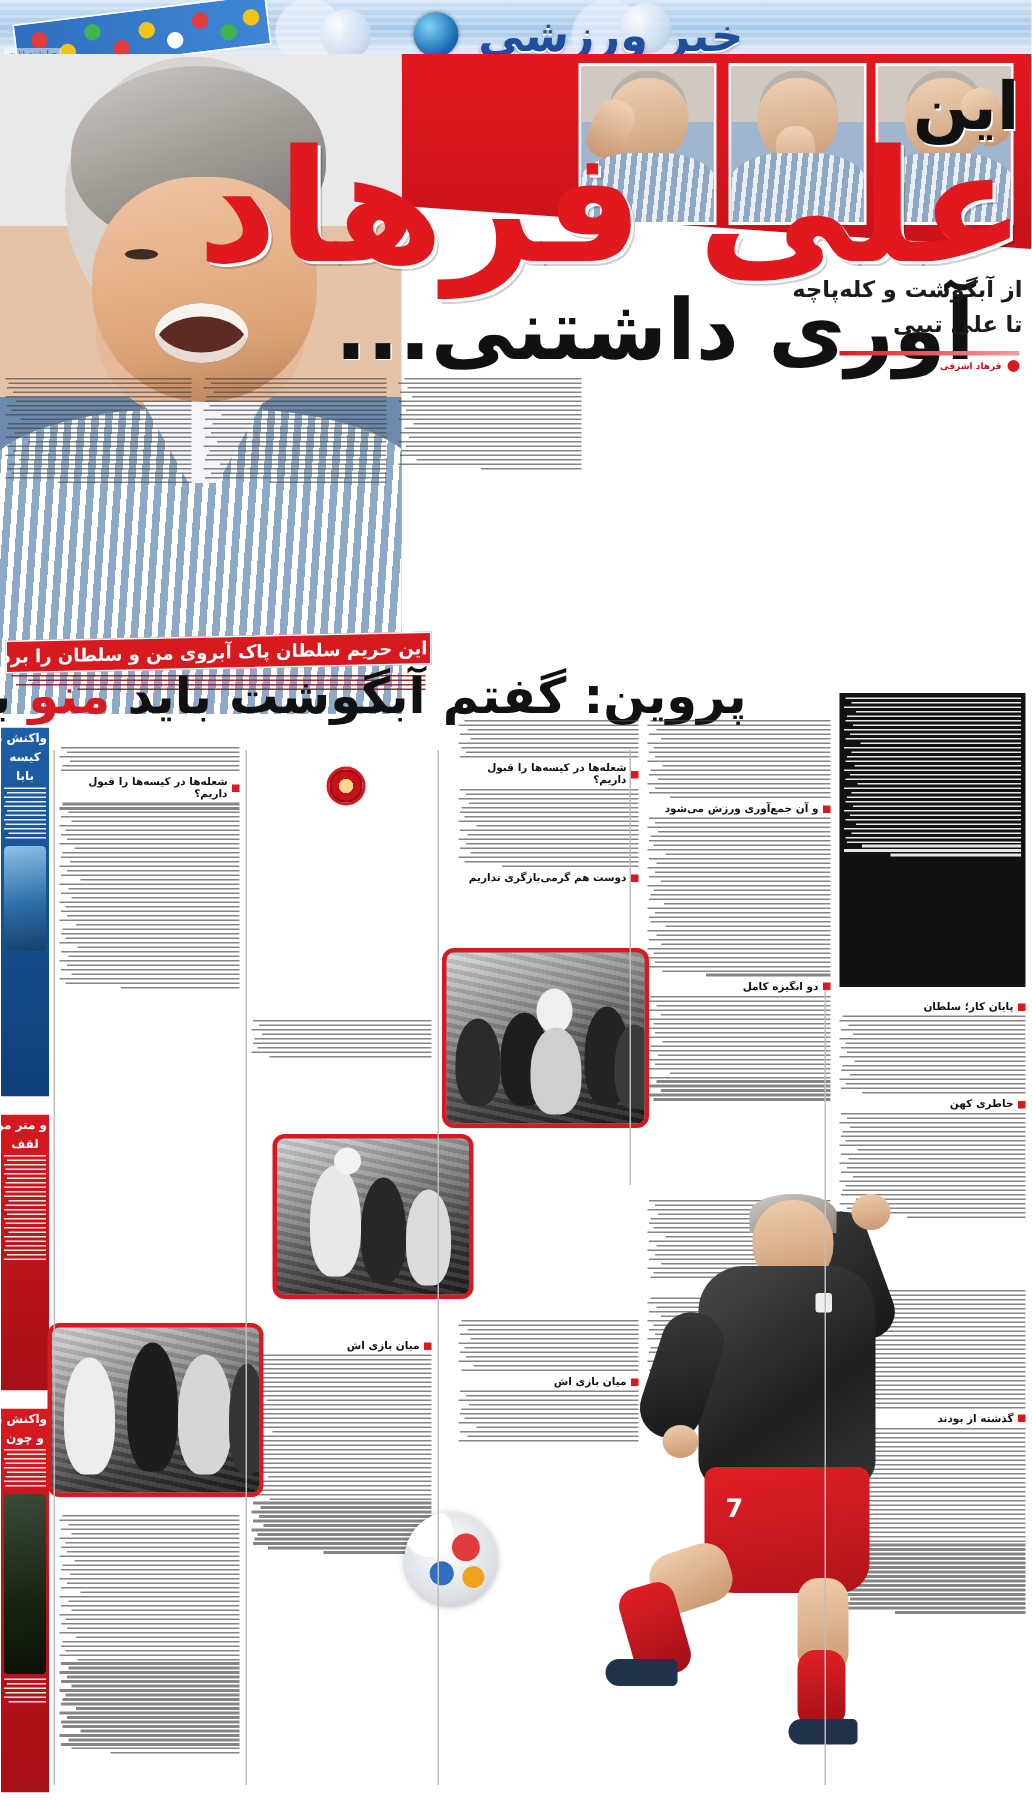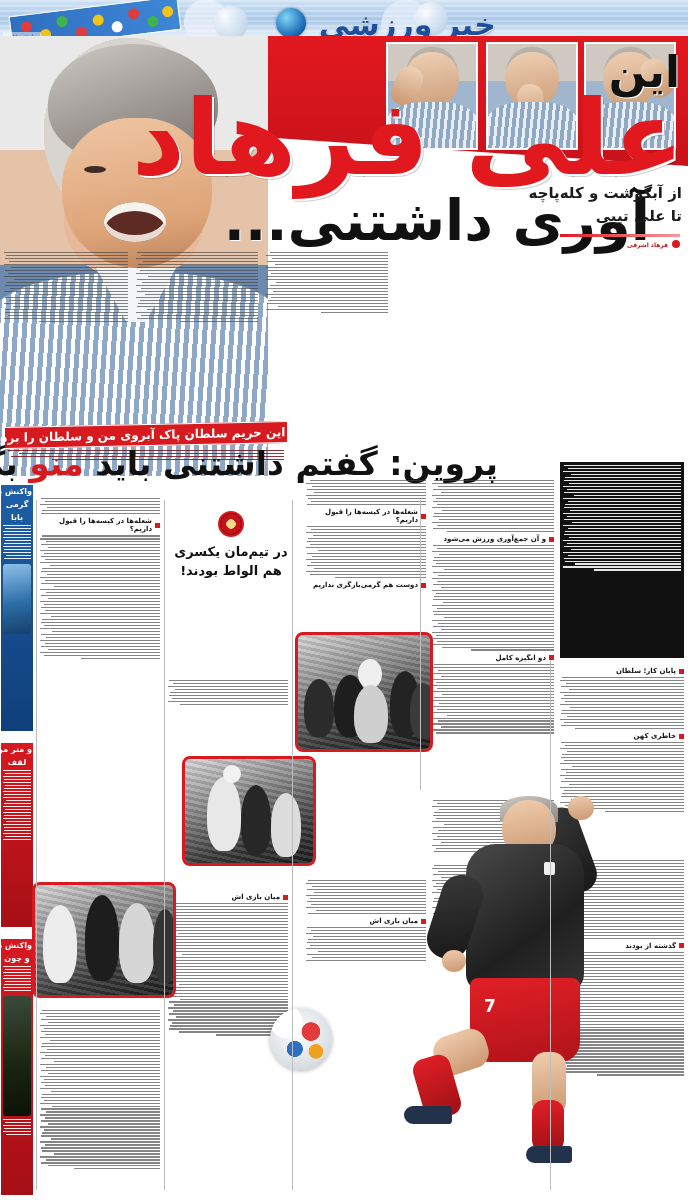--- a/index.html
+++ b/index.html
@@ -442,28 +442,27 @@
 <div class="strip-red">بابا این حریم سلطان پاک آبروی من و سلطان را بردید!</div>
 <div style="position:absolute; right:404px; top:450px; width:276px; font-size:4.5px; color:#6a0d11; line-height:1.6;">
   <div class="lines tiny red">
     <span style="width:100%"></span>
       <span style="width:96%"></span>
       <span style="width:99%"></span>
       <span style="width:84%"></span>
   </div>
 </div>
 <div class="hl2">
-  <span>پروین: گفتم داشتنی باید</span>
+  <span>پروین: گفتم آبگوشت باید</span>
   <span class="red">منو</span>
   <span>بگیره</span>
 </div>
 
 <div class="pullquote">
   <div class="pq-seal"></div>
-  <div>در تیم‌مان یکسری هم الواط بودند!</div>
 </div>
 
 <div class="blackbox" style="right:4px; top:462px; width:124px; height:196px;">
   <div class="lines tiny white">
     <span style="width:99%"></span>
       <span style="width:96%"></span>
       <span style="width:100%"></span>
     <span style="width:93%"></span>
       <span style="width:98%"></span>
       <span style="width:99%"></span>
@@ -1036,21 +1035,21 @@
       <span style="width:97%"></span>
       <span style="width:98%"></span>
     <span style="width:99%"></span>
       <span style="width:91%"></span>
       <span style="width:60%"></span>
   </div>
 </div>
 
 <div class="side-box side-blue" style="top:484px; height:248px;">
   <div class="side-title">واکنش به</div>
-  <div class="side-title">گرمی</div>
+  <div class="side-title">کیسه</div>
   <div class="side-title">بابا</div>
   <div style="padding:1px 2px;">
     <div class="lines tiny white">
       <span style="width:100%"></span>
         <span style="width:94%"></span>
         <span style="width:99%"></span>
       <span style="width:96%"></span>
         <span style="width:100%"></span>
         <span style="width:92%"></span>
       <span style="width:98%"></span>

